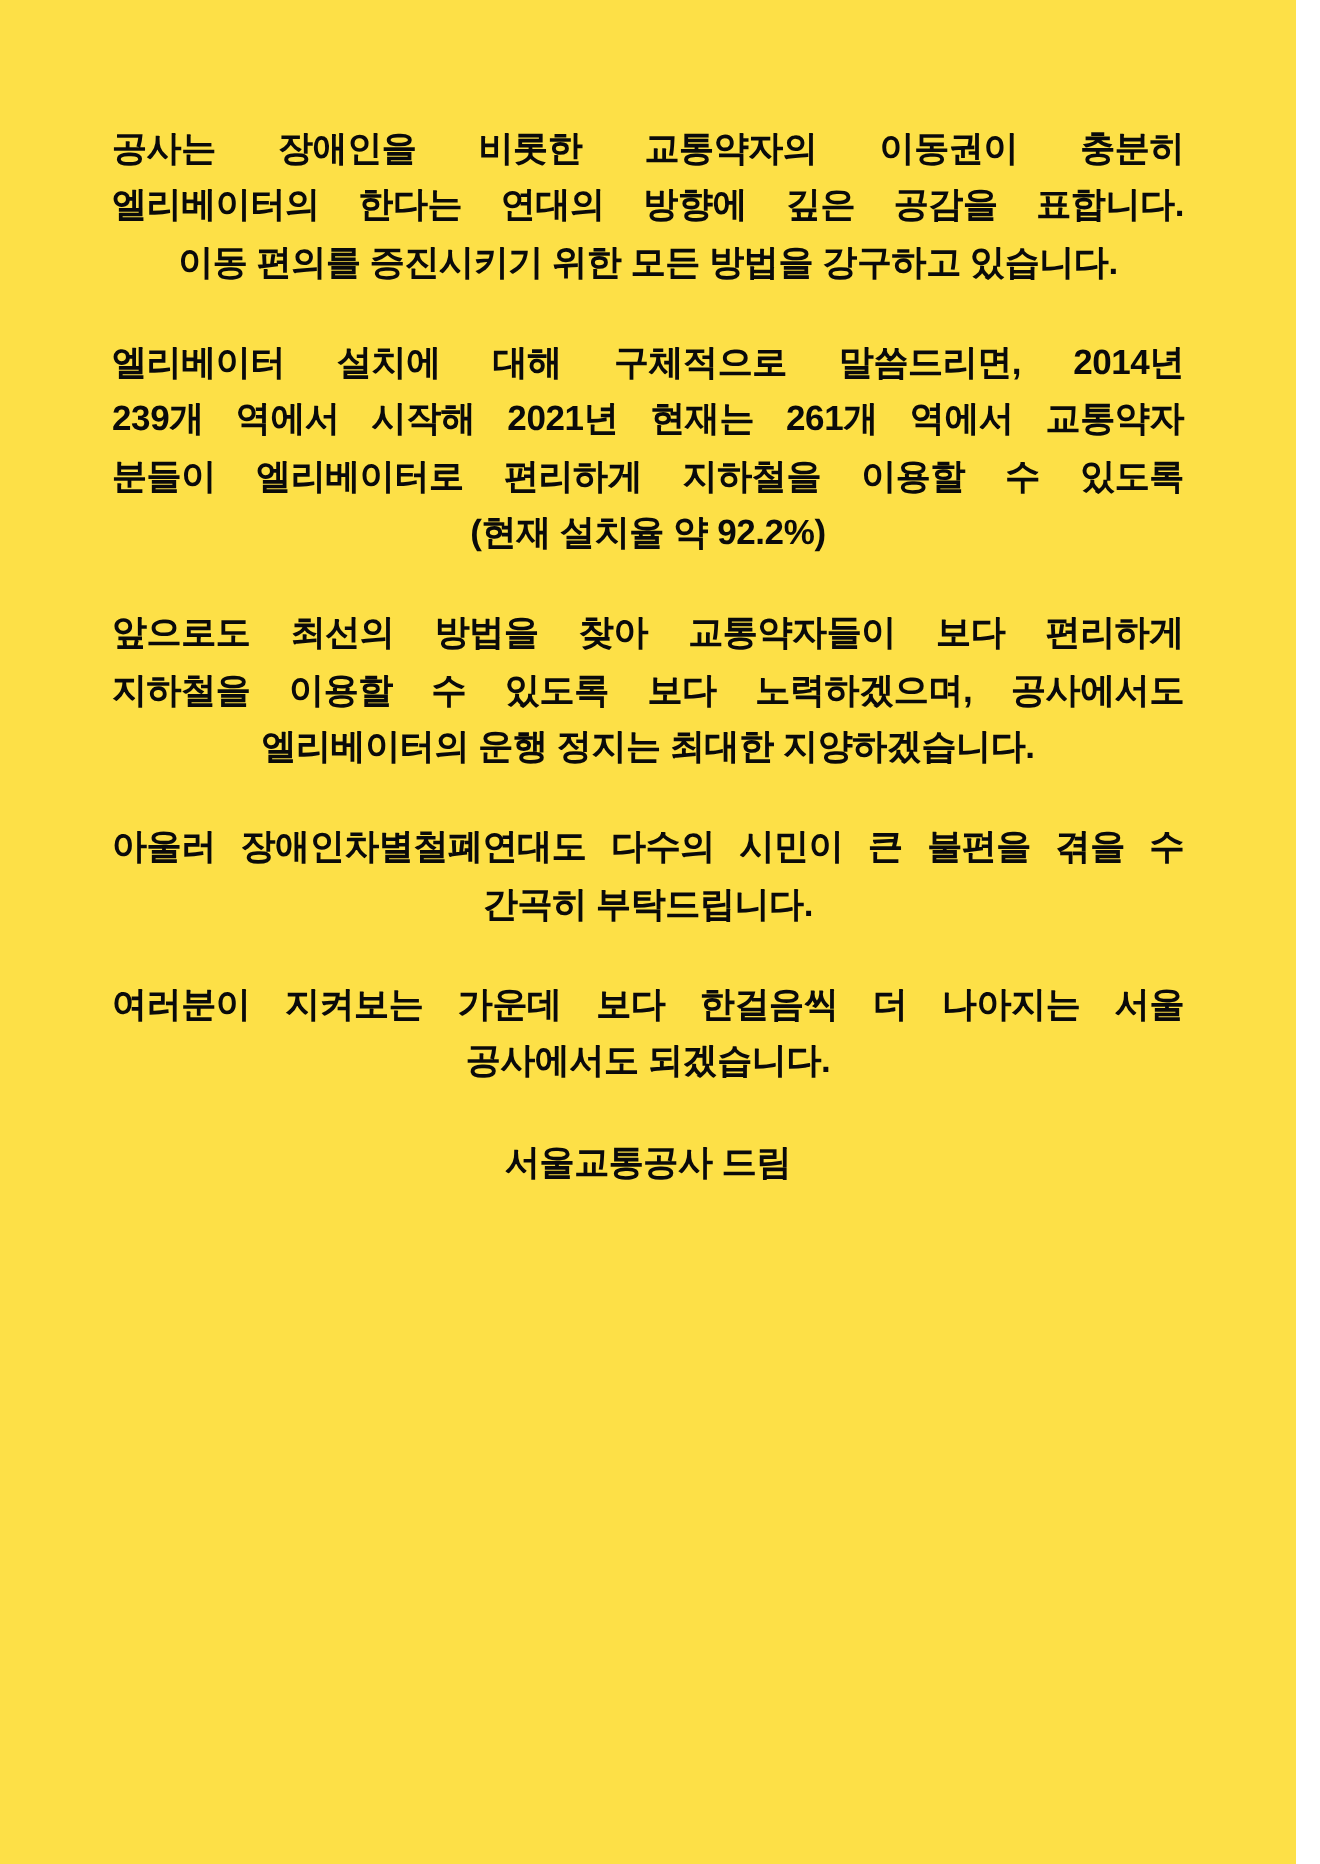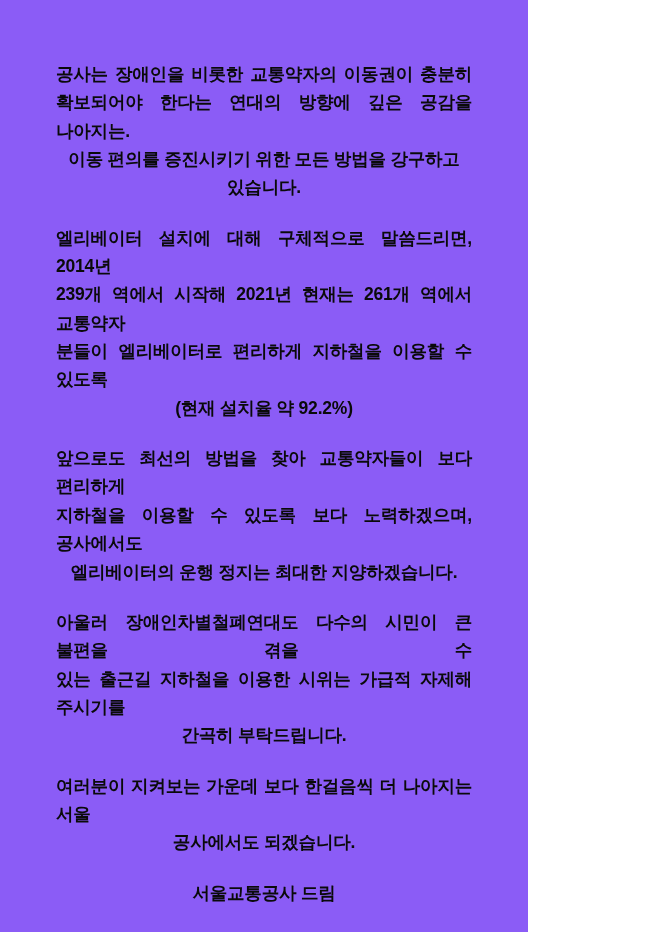--- a/index.html
+++ b/index.html
@@ -9,23 +9,23 @@
   }
   body {
     width: 660px;
     height: 932px;
     font-family: "Liberation Sans", "DejaVu Sans", sans-serif;
     color: #0a0a0a;
     overflow: hidden;
   }
   .page {
     position: relative;
-    width: 528px;
+    width: 648px;
     height: 932px;
-    background: #8b5cf6;
+    background: #fde047;
     box-sizing: border-box;
     padding: 60px 56px 0 56px;
   }
   .doc-body {
     font-size: 17.5px;
     font-weight: 700;
     line-height: 1.62;
     letter-spacing: -0.2px;
     text-align: justify;
     text-justify: inter-character;
@@ -52,40 +52,39 @@
   }
 </style>
 </head>
 <body>
 
 <div class="page">
   <div class="doc-body">
 
     <div class="para">
       <span class="line j">공사는  장애인을  비롯한  교통약자의  이동권이  충분히</span>
-      <span class="line j">확보되어야  한다는  연대의  방향에  깊은  공감을  나아지는.</span>
+      <span class="line j">엘리베이터의  한다는  연대의  방향에  깊은  공감을  표합니다.</span>
       <span class="line l">이동 편의를 증진시키기 위한 모든 방법을 강구하고 있습니다.</span>
     </div>
 
     <div class="para">
       <span class="line j">엘리베이터  설치에  대해  구체적으로  말씀드리면,  2014년</span>
       <span class="line j">239개 역에서 시작해 2021년 현재는 261개 역에서 교통약자</span>
       <span class="line j">분들이  엘리베이터로  편리하게  지하철을  이용할  수  있도록</span>
       <span class="line l">(현재 설치율 약 92.2%)</span>
     </div>
 
     <div class="para">
       <span class="line j">앞으로도  최선의  방법을  찾아  교통약자들이  보다  편리하게</span>
       <span class="line j">지하철을  이용할  수  있도록  보다  노력하겠으며,  공사에서도</span>
       <span class="line l">엘리베이터의 운행 정지는 최대한 지양하겠습니다.</span>
     </div>
 
     <div class="para">
       <span class="line j">아울러 장애인차별철폐연대도 다수의 시민이 큰 불편을 겪을 수</span>
-      <span class="line j">있는 출근길 지하철을 이용한 시위는 가급적 자제해 주시기를</span>
       <span class="line l">간곡히  부탁드립니다.</span>
     </div>
 
 
     <div class="para">
       <span class="line j">여러분이  지켜보는  가운데  보다  한걸음씩  더  나아지는  서울</span>
       <span class="line l">공사에서도 되겠습니다.</span>
     </div>
 
     <div class="para sig">

